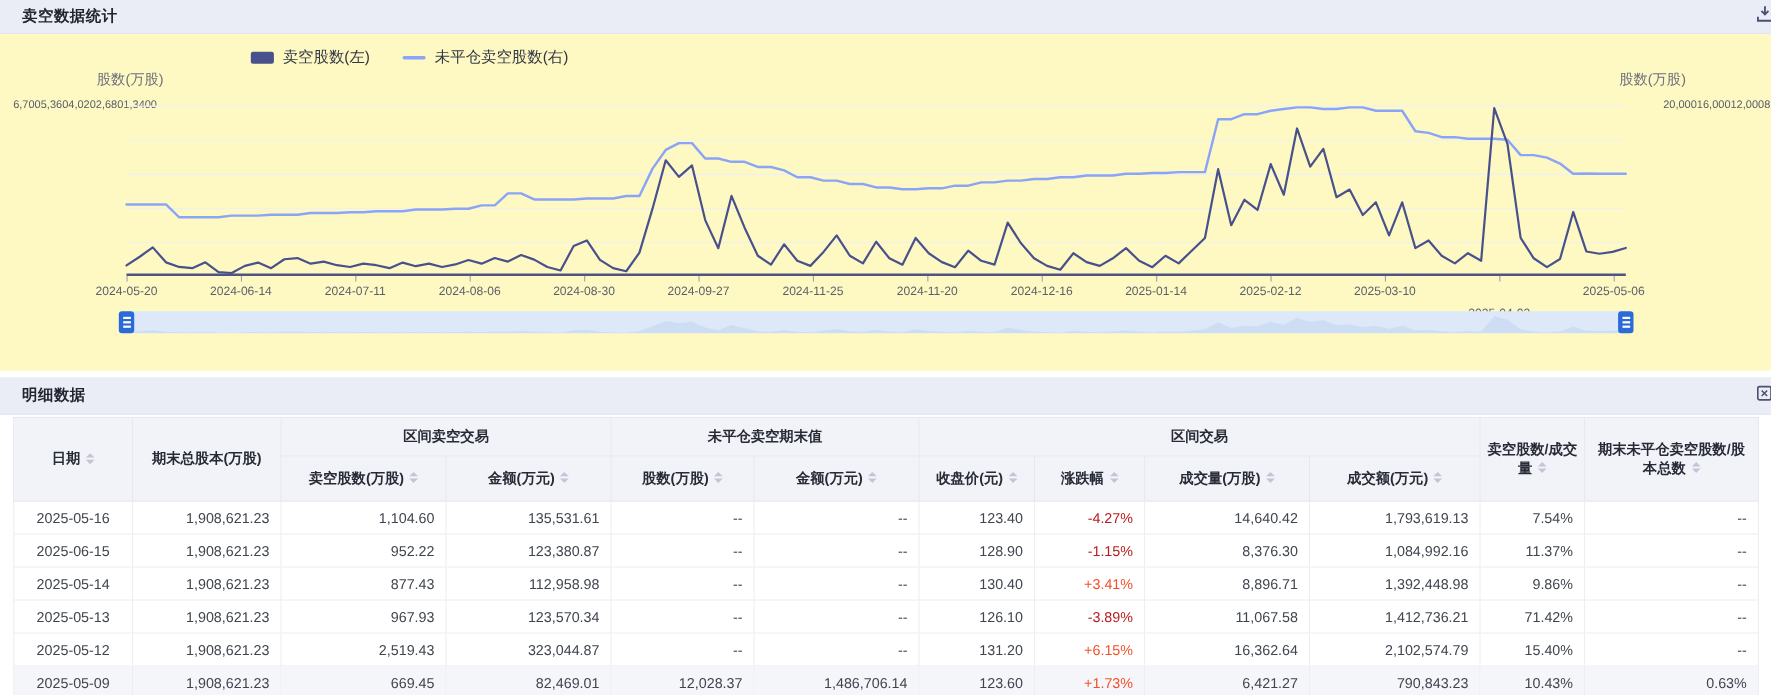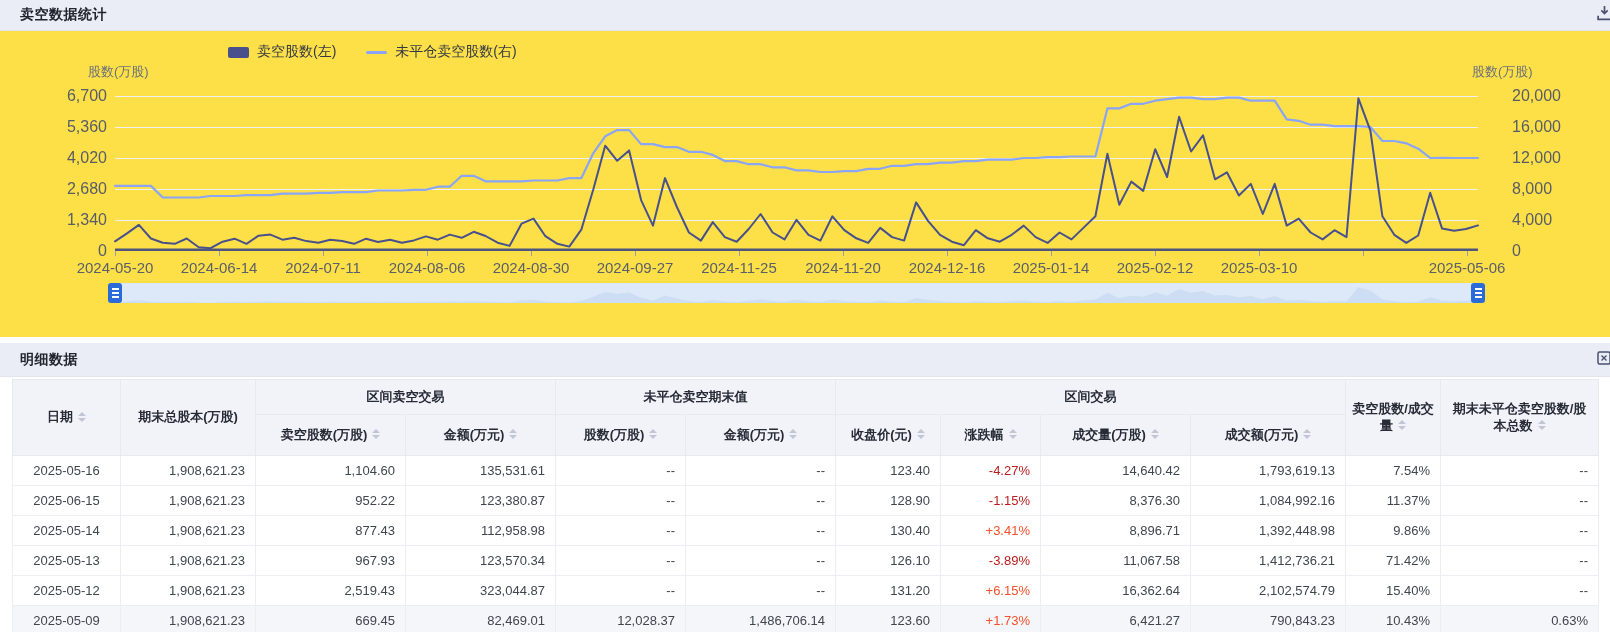--- a/index.html
+++ b/index.html
@@ -3,35 +3,35 @@
 <meta charset="utf-8">
 <style>
   html,body{margin:0;padding:0;}
   body{width:1610px;height:632px;background:#fff;font-family:"Liberation Sans","DejaVu Sans",sans-serif;overflow:hidden;position:relative;-webkit-font-smoothing:antialiased;}
   .section-bar{position:relative;background:#ebedf6;border-bottom:1px solid #e2e4ef;display:flex;align-items:center;padding:0 20px;overflow:hidden;}
   .bar1{height:30px;}
   .bar2{height:33px;margin-top:6px;}
   .section-title{font-size:14px;font-weight:700;color:#21252f;letter-spacing:.5px;}
   .corner-icon{position:absolute;top:50%;transform:translateY(-50%);left:1596px;color:#4a5170;}
   
-  .chart-card{position:relative;height:306px;background:#fde047;}
+  .chart-card{position:relative;height:306px;background:#fef9c3;}
   .legend{position:absolute;left:228px;top:12px;display:flex;gap:30px;align-items:center;}
   .legend-item{display:flex;align-items:center;gap:8px;cursor:pointer;}
   .legend-label{font-size:14px;color:#333845;}
   .swatch-bar{width:21px;height:11px;border-radius:2px;}
   .swatch-line{width:21px;height:3px;border-radius:2px;}
   .axis-title{position:absolute;top:32px;font-size:13px;color:#6b707c;}
   .axis-title.left{left:88px;}
   .axis-title.right{left:1472px;}
-  .y-ticks{position:absolute;top:57px;height:171px;display:flex;flex-direction:column;justify-content:space-between;font-size:16px;color:#585d68;}
+  .y-ticks{position:absolute;top:57px;height:171px;display:flex;flex-direction:row;justify-content:space-between;font-size:10px;color:#585d68;}
   .y-ticks.left{left:12px;width:95px;text-align:right;}
   .y-ticks.right{left:1512px;width:80px;text-align:left;}
   .y-ticks span{height:16px;line-height:16px;display:block;}
   #plot-svg{position:absolute;left:115px;top:65px;overflow:visible;}
-  .x-label{position:absolute;top:228px;transform:translateX(-50%);font-size:15px;color:#5a5f6b;white-space:nowrap;}
+  .x-label{position:absolute;top:228px;transform:translateX(-50%);font-size:11px;color:#5a5f6b;white-space:nowrap;}
   
   .datazoom{position:absolute;left:115px;top:252px;width:1363px;height:20px;background:#dde9f8;border-radius:2px;}
   .datazoom svg{display:block;}
   .dz-handle{position:absolute;top:0;width:14px;height:20px;background:#2a6bd9;border-radius:3px;display:flex;align-items:center;justify-content:center;cursor:ew-resize;}
   .dz-handle.left{left:-7px;}
   .dz-handle.right{right:-7px;}
   .dz-grip{width:7px;height:1.5px;background:#fff;box-shadow:0 4px 0 #fff,0 -4px 0 #fff;}
   
   .table-wrap{margin:2px 12px 0 12px;}
   table{border-collapse:collapse;table-layout:fixed;width:1586px;}

